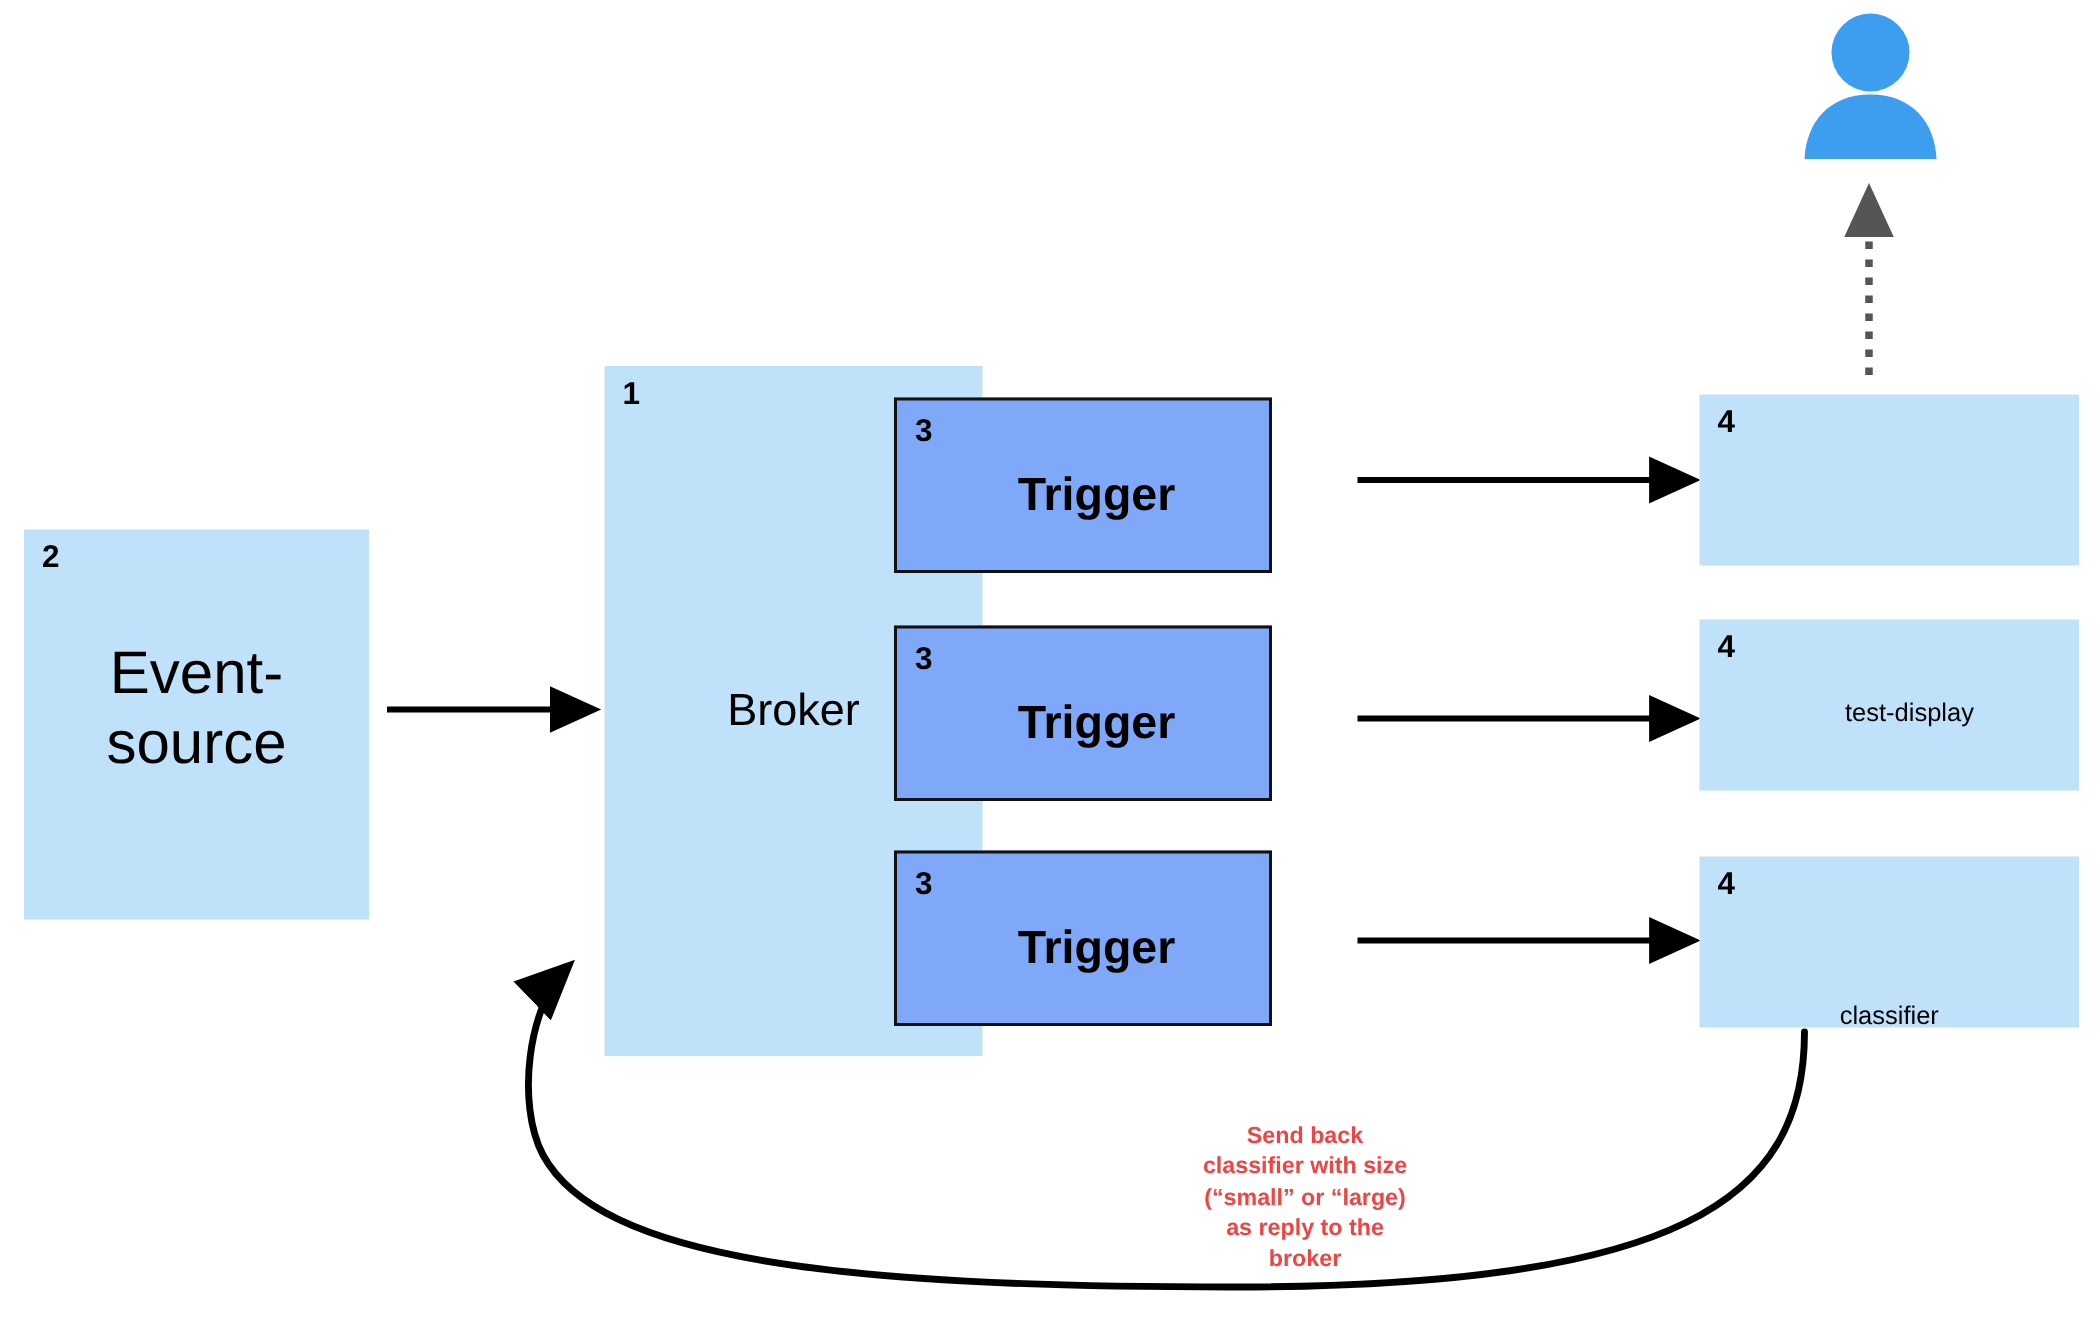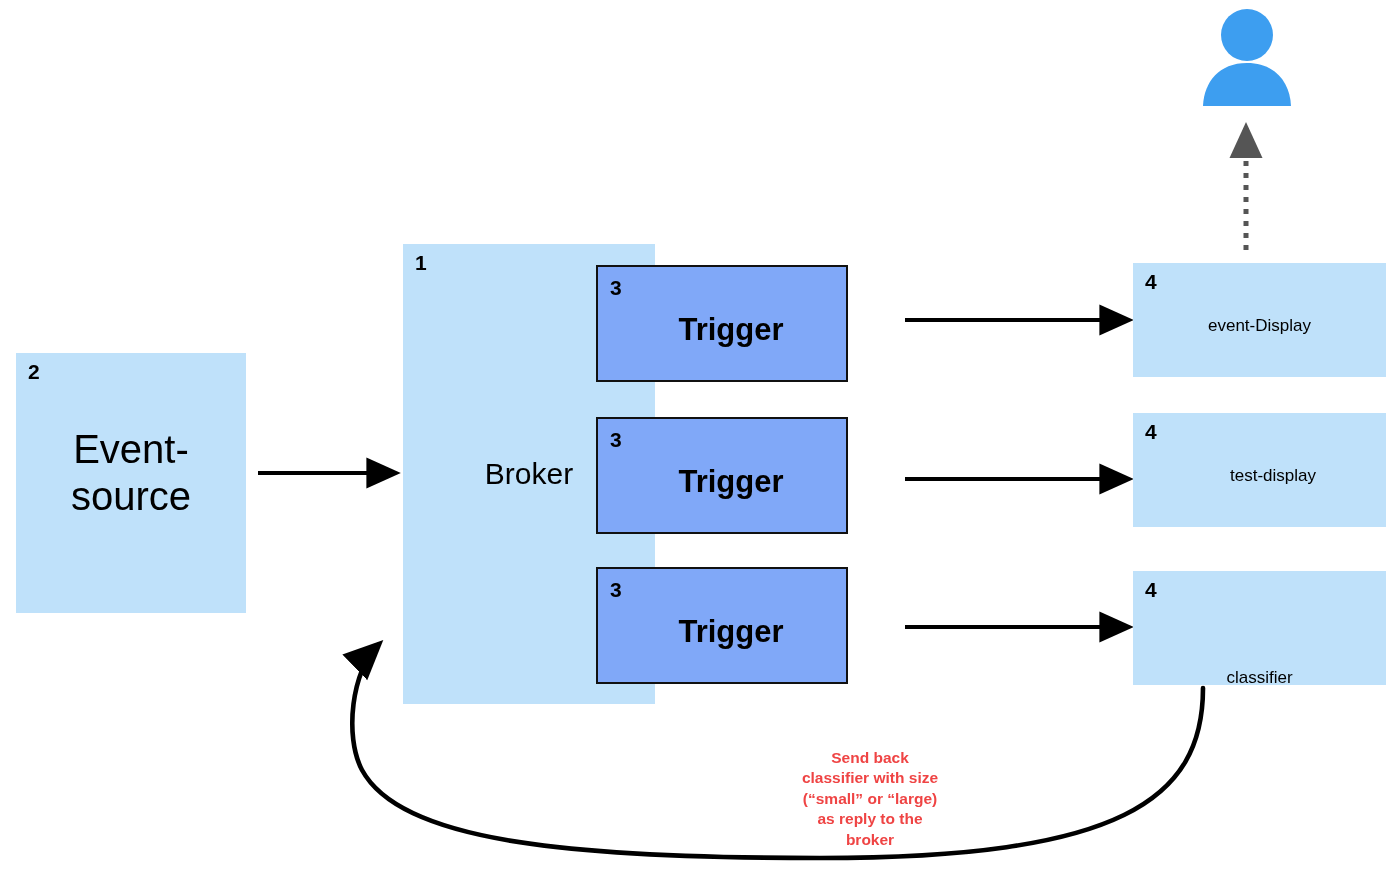--- a/index.html
+++ b/index.html
@@ -178,21 +178,20 @@
     <span class="label-center lbl-lg" style="top:56%;">Trigger</span>
   </div>
 
   <div class="node box-trigger" style="left:596px; top:567px; width:252px; height:117px;">
     <span class="step-num">3</span>
     <span class="label-center lbl-lg" style="top:56%;">Trigger</span>
   </div>
 
   <div class="node box-light" style="left:1133px; top:263px; width:253px; height:114px;">
     <span class="step-num">4</span>
-    <span class="label-center lbl-sm" style="top:55%;">event-Display</span>
   </div>
 
   <div class="node box-light" style="left:1133px; top:413px; width:253px; height:114px;">
     <span class="step-num">4</span>
     <span class="label-center lbl-sm" style="top:55%;margin-left:27px;">test-display</span>
   </div>
 
   <div class="node box-light" style="left:1133px; top:571px; width:253px; height:114px;">
     <span class="step-num">4</span>
     <span class="label-center lbl-sm" style="top:55%;margin-top:44px;">classifier</span>

